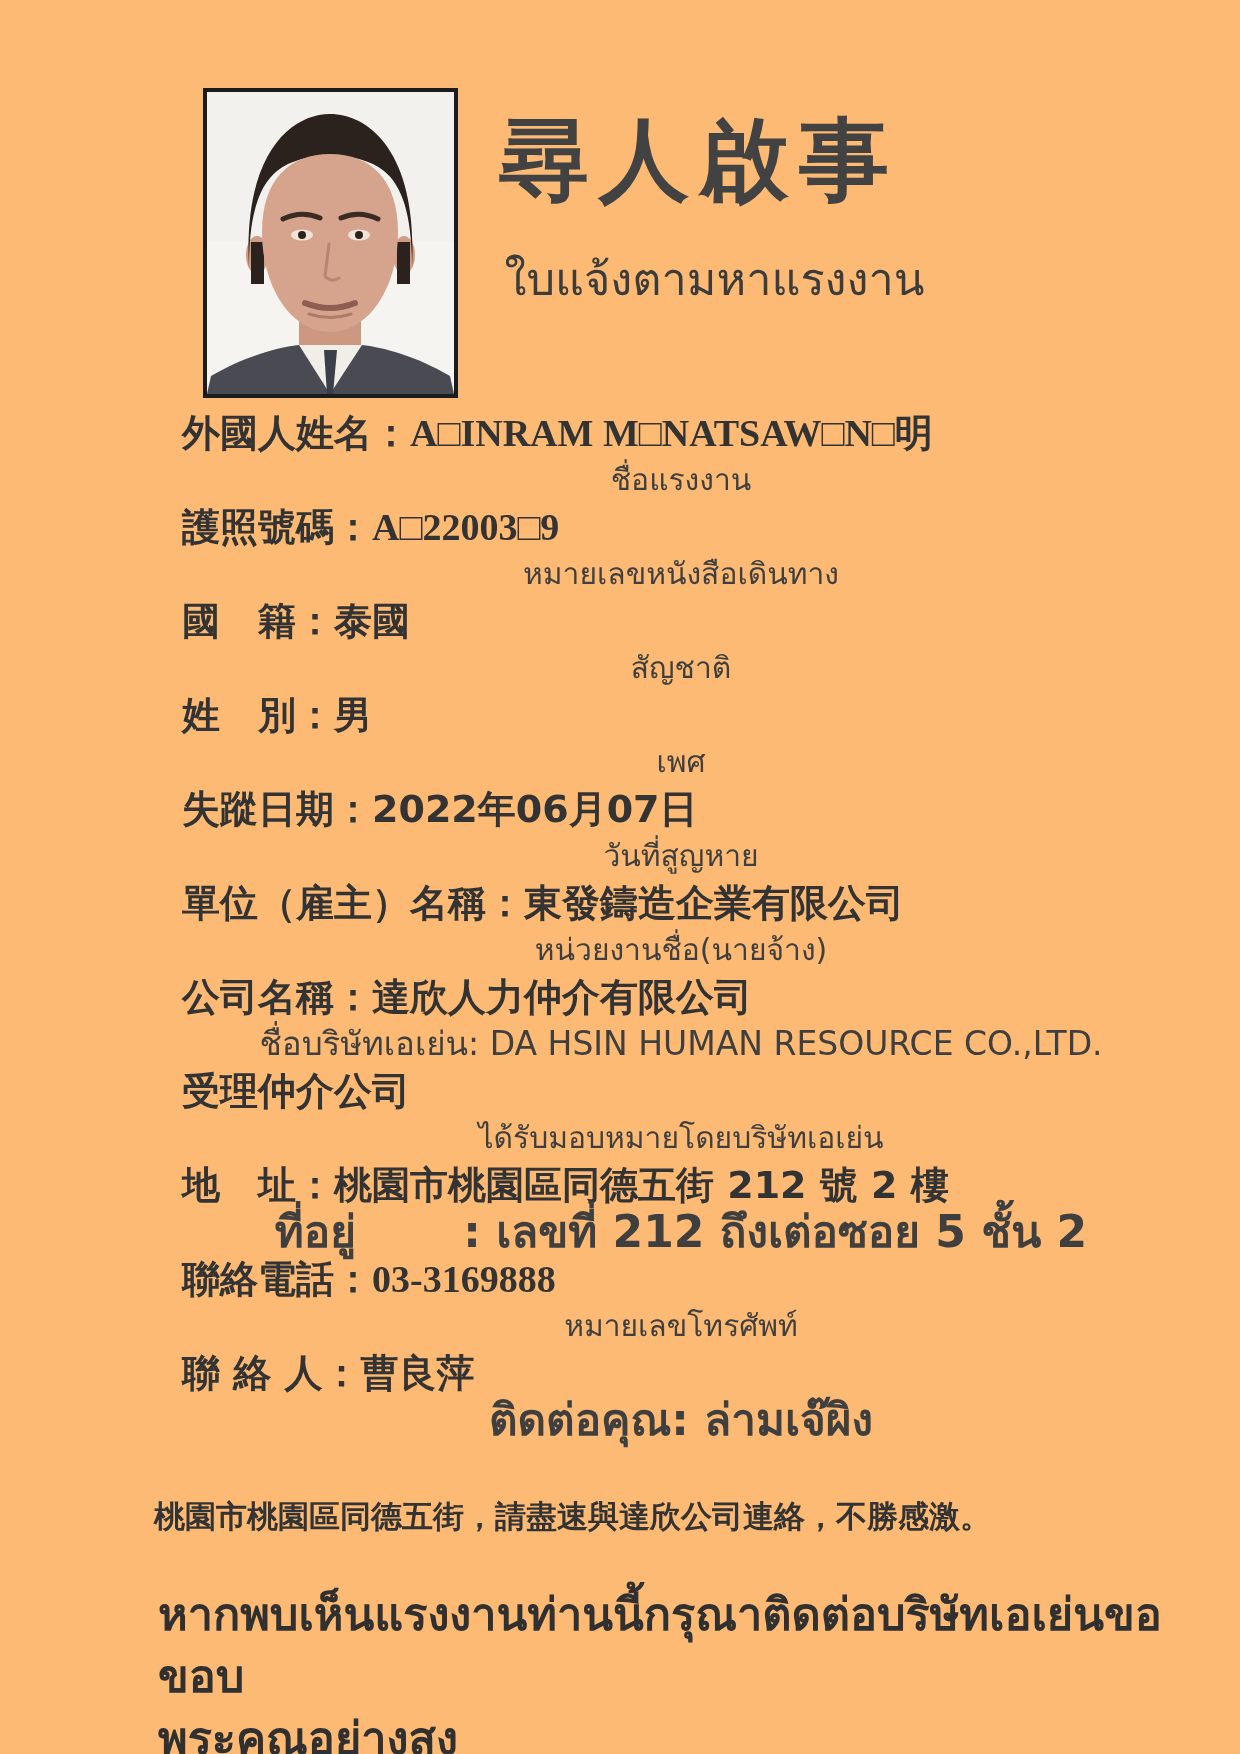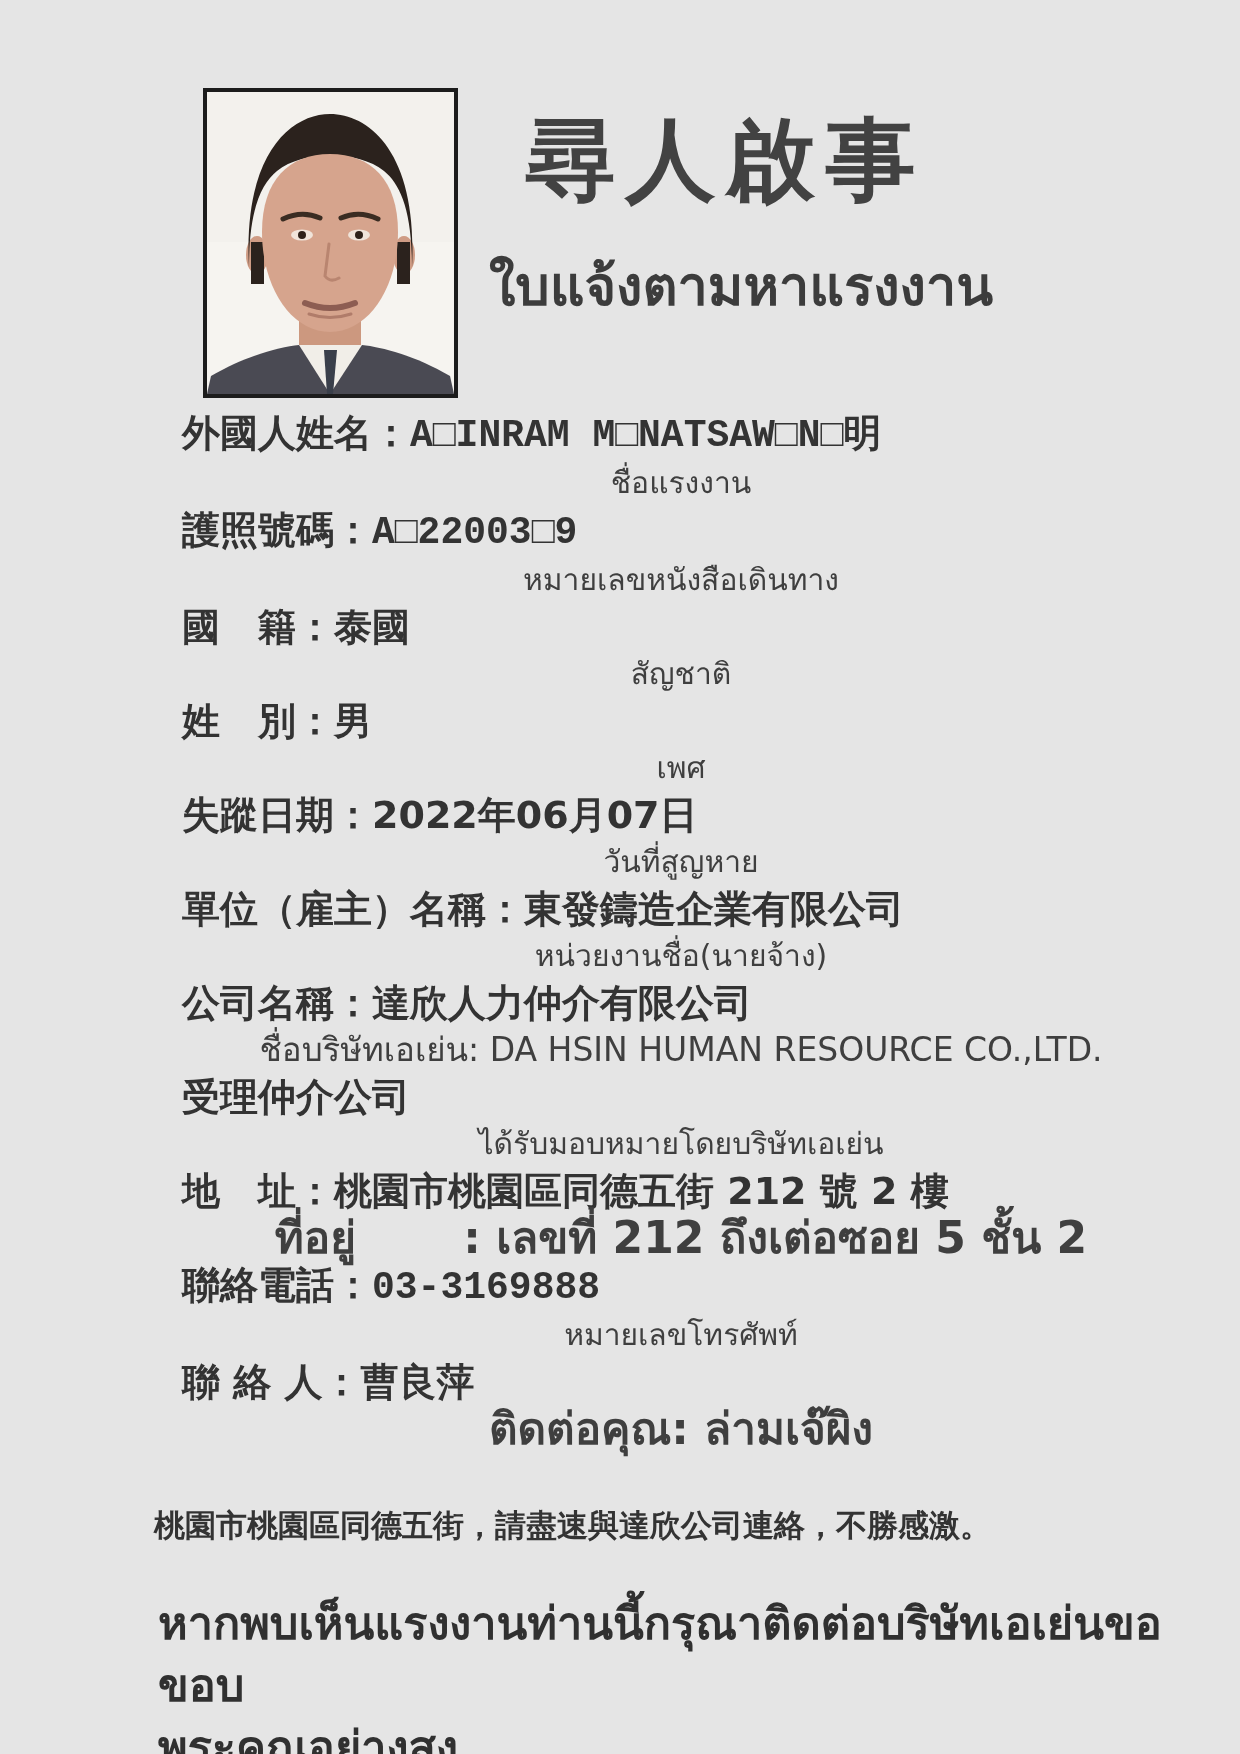--- a/index.html
+++ b/index.html
@@ -1,21 +1,21 @@
 <!DOCTYPE html>
 <html><head>
 <meta charset="utf-8">
 <style>
   * { margin: 0; padding: 0; box-sizing: border-box; }
   html, body { background: #ffffff; }
   .page {
     position: relative;
     width: 1240px;
     height: 1754px;
-    background: #e5e5e5;
+    background: #fdba74;
     overflow: hidden;
     font-family: "DejaVu Sans", "Liberation Sans", sans-serif;
     color: #3a3a3a;
     padding: 88px 60px 0 182px;
   }
   .header { display: flex; align-items: flex-start; }
   .photo-frame {
     flex: 0 0 auto;
     margin-left: 21px;
     width: 255px;
@@ -29,22 +29,22 @@
     margin-top: 22px;
     font-size: 90px;
     font-weight: bold;
     letter-spacing: 10px;
     line-height: 1.12;
     color: #424242;
     white-space: nowrap;
   }
   .title-th {
     margin-top: 32px;
-    font-size: 54px;
-    font-weight: bold;
+    font-size: 45px;
+    font-weight: normal;
     color: #3c3c3c;
     white-space: nowrap;
     padding-left: 31px;
   }
   .fields { margin-top: 8px; }
   .field-row .main {
     font-size: 38px;
     font-weight: bold;
     line-height: 54px;
     color: #333333;
@@ -52,21 +52,21 @@
   }
   .field-row .sub {
     font-size: 30px;
     line-height: 40px;
     color: #3f3f3f;
     white-space: pre-wrap;
     text-align: center;
   }
   .sub.sub-lg { font-size: 33px; }
   .sub.sub-bold { font-weight: bold; font-size: 44px; }
-  .serif { font-family: Liberation Mono, monospace; }
+  .serif { font-family: Liberation Serif, serif; }
   .note-zh {
     margin-top: 56px;
     margin-left: -28px;
     font-size: 31px;
     font-weight: bold;
     color: #333333;
     white-space: nowrap;
   }
   .note-th {
     margin-top: 46px;

